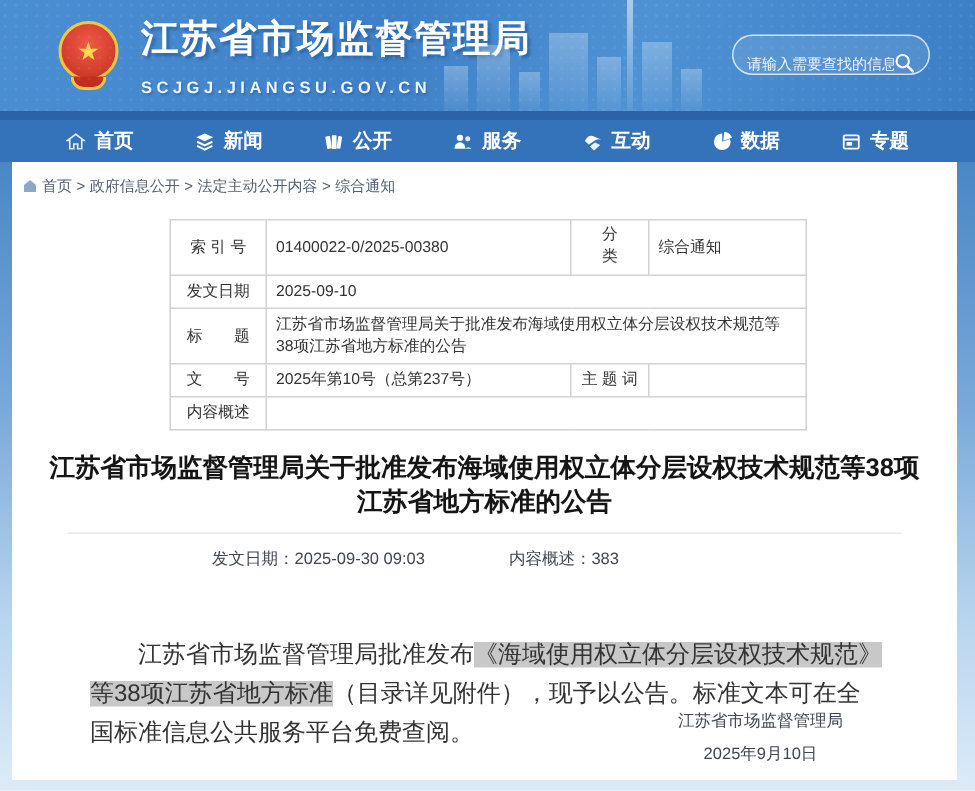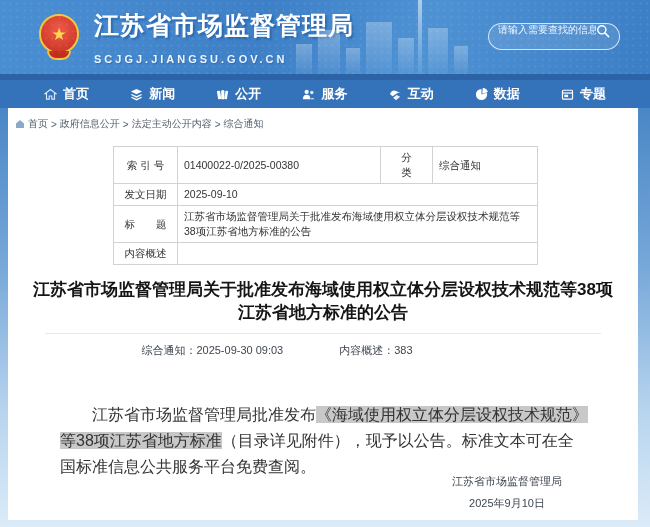--- a/index.html
+++ b/index.html
@@ -24,21 +24,21 @@
   .emblem-star{ color:#ffd94e; font-size:17px; line-height:1; }
   .emblem-base{ width:24px; height:9px; margin:-3px auto 0; background:#c22d1f;
     border:2px solid #f2c63d; border-top:none; border-radius:0 0 9px 9px; }
   .header-text{ margin-left:12px; }
   .header-title{ color:#fff; font-size:25px; font-weight:bold; letter-spacing:1px;
     text-shadow:2px 2px 2px rgba(25,80,150,.55); }
   .header-domain{ color:#eef5fc; font-size:11px; font-weight:bold; letter-spacing:3px; margin-top:11px;
     text-shadow:1px 1px 1px rgba(25,80,150,.4); }
   .search{ position:absolute; right:30px; top:23px; width:132px; height:27px;
     border:1px solid rgba(255,255,255,.75); border-radius:14px;
-    background:rgba(255,255,255,.10); display:flex; align-items:flex-start; padding:0 9px; }
+    background:rgba(255,255,255,.10); display:flex; align-items:flex-end; padding:0 9px; }
   .search input{ flex:1; min-width:0; border:none; outline:none; background:transparent;
     color:#fff; font-size:10px; }
   .search input::placeholder{ color:#eef5fd; opacity:1; }
   .search-btn{ flex:0 0 14px; height:14px; cursor:pointer; }
 
   .header-strip{ height:6px; background:#2c63a7; }
 
   
   .nav{ height:28px; background:#3473b9; display:flex; align-items:center;
     justify-content:space-between; padding:0 44px; }
@@ -54,21 +54,21 @@
 
   .breadcrumb{ padding:9px 6px 0 7px; font-size:10px; color:#54606e;
     display:flex; align-items:center; gap:3px; }
   .crumb{ cursor:pointer; }
   .crumb-sep{ color:#54606e; }
 
   table.meta-table{ border-collapse:collapse; width:424px; margin:15px 12px 0 105px;
     font-size:10.5px; color:#333; table-layout:fixed; }
   table.meta-table td{ border:1px solid #d2d2d2; padding:3px 6px; line-height:15px; }
   td.lbl{ text-align:center; padding:3px 2px; }
-  .c1{ width:64px; } .c2{ width:203px; } .c3{ width:52px; } .c4{ width:105px; }
+  .c1{ width:64px; } .c2{ width:203px; } .c3{ width:52px;font-family:Liberation Mono, monospace; } .c4{ width:105px; }
 
   .article-title{ margin:13px auto 0; max-width:584px; text-align:center;
     font-size:17px; font-weight:bold; color:#151515; line-height:23px; }
   .divider{ border-top:1px solid #e9e9e9; margin:9px 37px 0 37px; }
   .meta-line{ margin-top:9px; display:flex; justify-content:center; gap:56px;
     font-size:11px; color:#3f4650; transform:translateX(-46px); }
 
   .body-text{ margin:44px 50px 0 52px; font-size:16px; color:#333; line-height:26px; }
   .body-text p{ text-indent:2em; }
   .hl{ background:#c8c8c8; }
@@ -197,33 +197,39 @@
       </tr>
       <tr>
         <td class="lbl">发文日期</td>
         <td colspan="3">2025-09-10</td>
       </tr>
       <tr>
         <td class="lbl">标　　题</td>
         <td colspan="3">江苏省市场监督管理局关于批准发布海域使用权立体分层设权技术规范等38项江苏省地方标准的公告</td>
       </tr>
       <tr>
+        <td class="lbl">文　　号</td>
+        <td>2025年第10号（总第237号）</td>
+        <td class="lbl">主 题 词</td>
+        <td></td>
+      </tr>
+      <tr>
         <td class="lbl">内容概述</td>
         <td colspan="3"></td>
       </tr>
     </tbody>
       </table>
 
     <div class="article-title">江苏省市场监督管理局关于批准发布海域使用权立体分层设权技术规范等38项江苏省地方标准的公告</div>
 
     <div class="divider"></div>
 
     <div class="meta-line">
       <span>
-        <span>综合通知：</span><span>2025-09-30 09:03</span>
+        <span>发文日期：</span><span>2025-09-30 09:03</span>
       </span>
       <span>
         <span>内容概述：</span><span>383</span>
       </span>
     </div>
 
     <div class="body-text">
       <p><span>江苏省市场监督管理局批准发布</span><span class="hl">《海域使用权立体分层设权技术规范》等38项江苏省地方标准</span><span>（目录详见附件），现予以公告。标准文本可在全国标准信息公共服务平台免费查阅。</span></p>
     </div>
 

